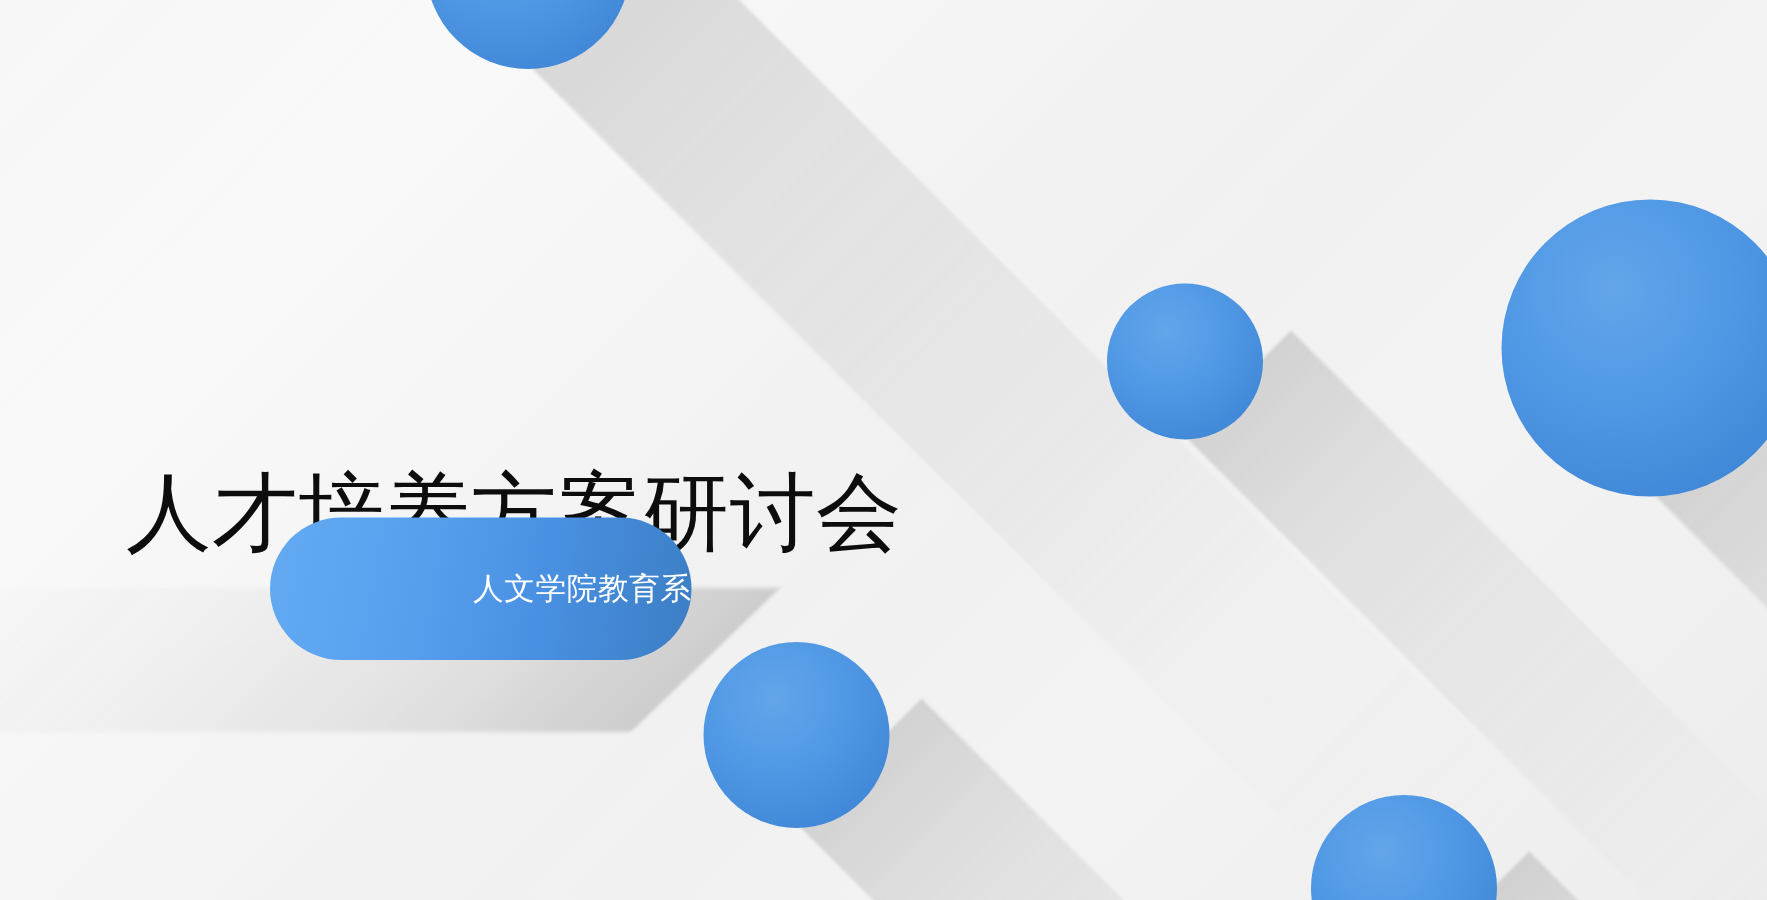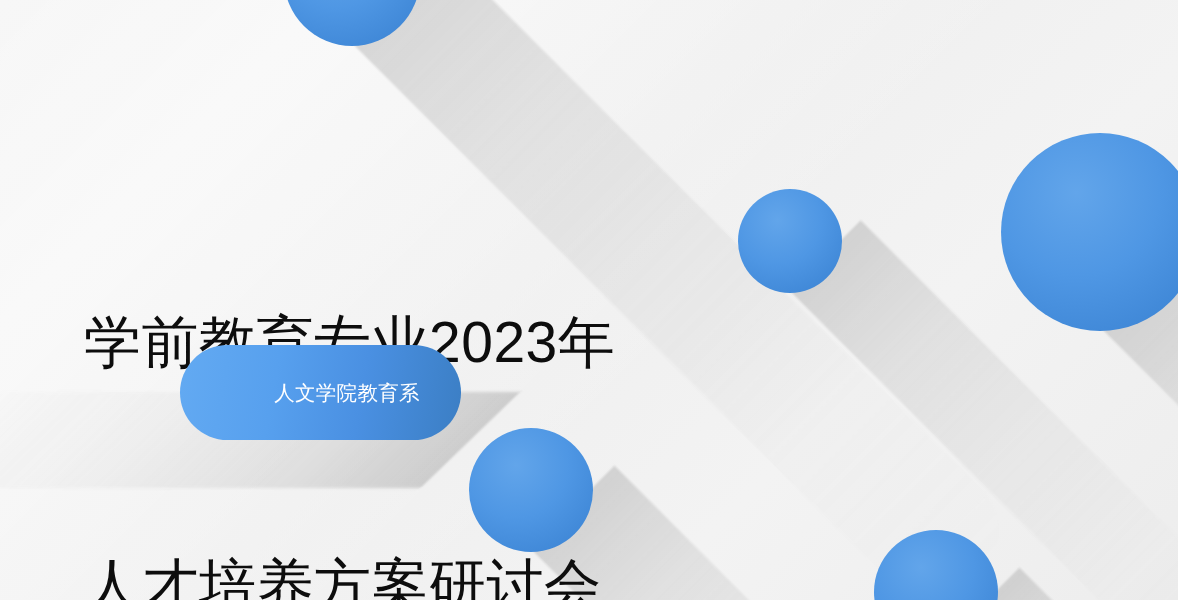--- a/index.html
+++ b/index.html
@@ -98,21 +98,21 @@
   .pill {
     position: absolute;
     left: 180px;
     top: 345px;
     width: 281px;
     height: 95px;
     border-radius: 48px;
     background: linear-gradient(100deg, #63aaf2 0%, #57a0ee 34%, #4a90e2 64%, #3b7ec4 100%);
     display: flex;
     flex-direction: column;
-    align-items: center;
+    align-items: flex-end;
     justify-content: center;
     padding-left: 53px;
     box-sizing: border-box;
   }
 
   .pill-line {
     color: #ffffff;
     font-size: 20.5px;
     line-height: 1.36;
     letter-spacing: 0.3px;
@@ -141,21 +141,20 @@
 
   <div class="dot" style="left:738px; top:189px; width:104px; height:104px;"></div>
 
   <div class="dot" style="left:1001px; top:133px; width:198px; height:198px;"></div>
 
   <div class="dot" style="left:469px; top:428px; width:124px; height:124px;"></div>
 
   <div class="dot" style="left:874px; top:530px; width:124px; height:124px;"></div>
 
   <div class="title">
-    <span class="title-line">学前教育专业2023年</span>
     <span class="title-line">人才培养方案研讨会</span>
   </div>
 
   <div class="pill-shadow"></div>
 
   <div class="pill">
     <span class="pill-line">人文学院教育系</span>
   </div>
 
 </div>

